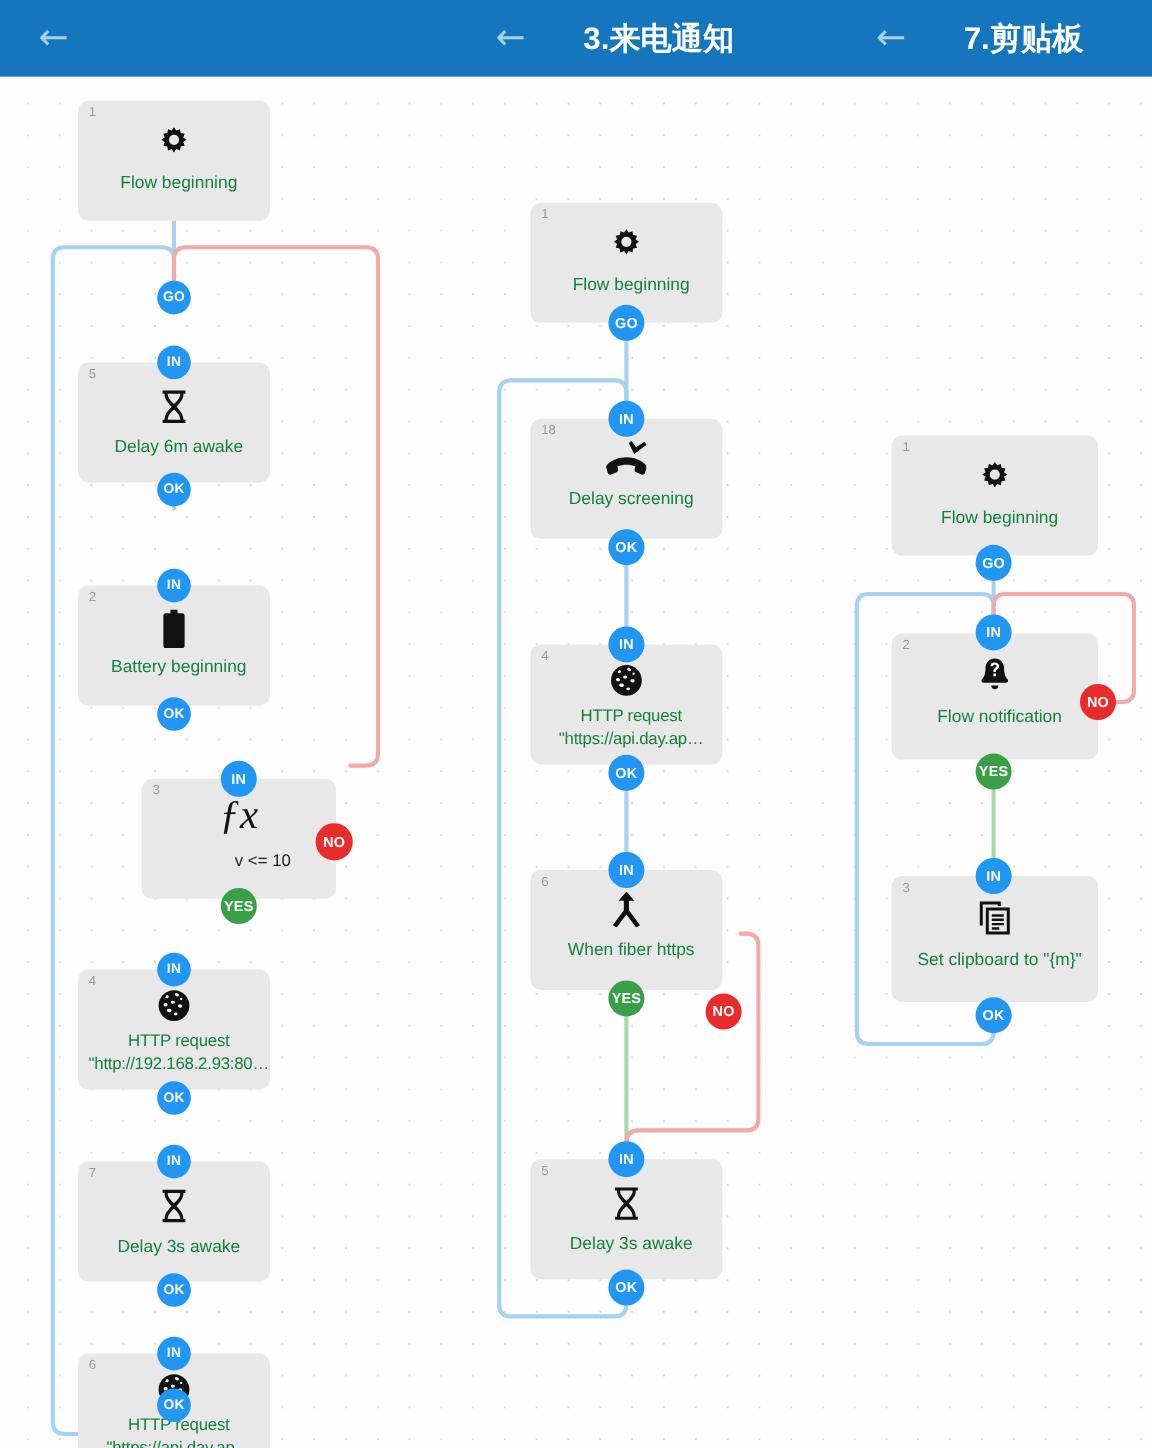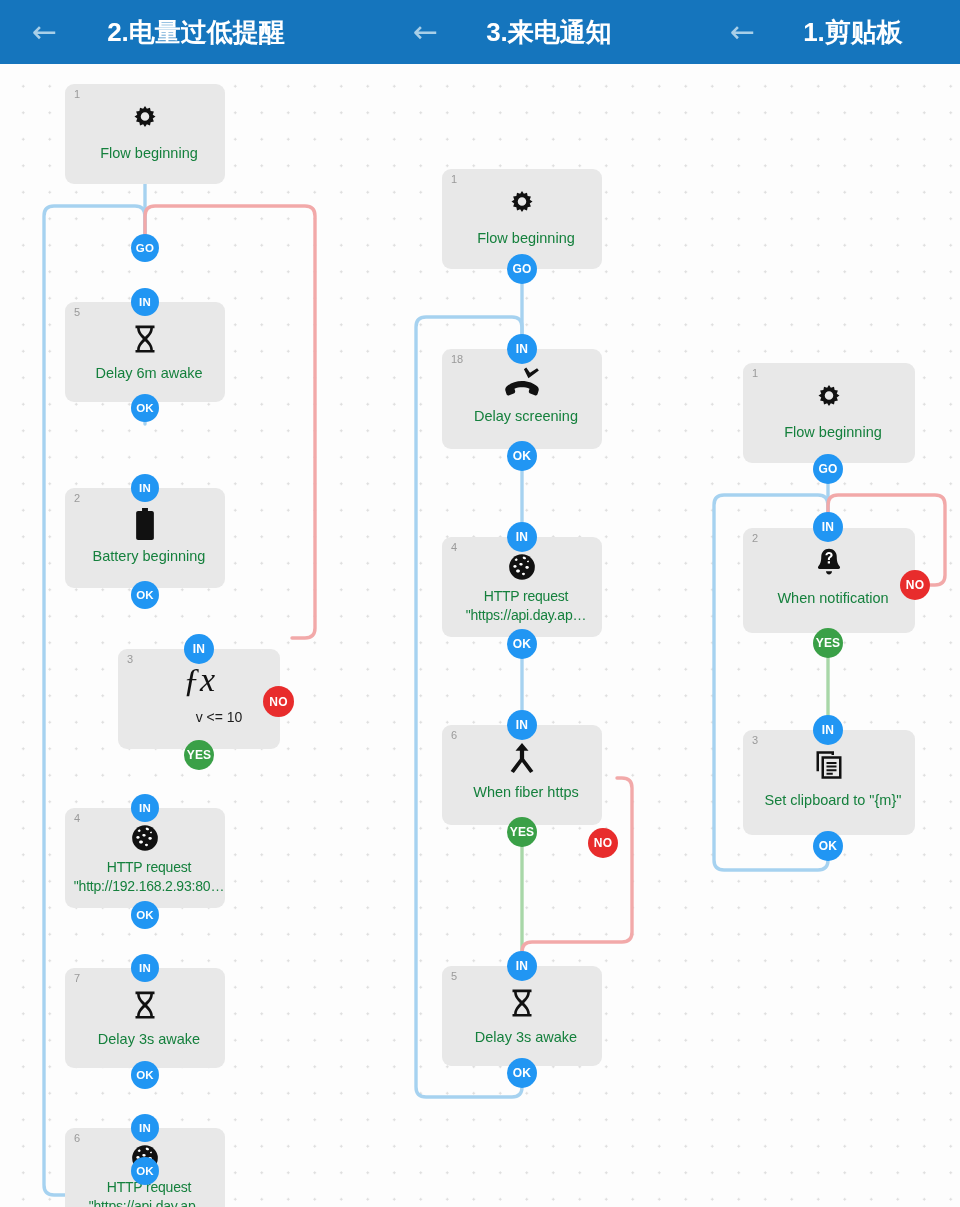--- a/index.html
+++ b/index.html
@@ -99,29 +99,28 @@
   svg.isvg { display: block; margin: 0 auto; }
 </style>
 </head>
 <body>
 
 <div id="app">
 
   <div class="header">
     <div class="hdr-panel hp1">
       <span class="back-arrow">←</span>
-      <span class="hdr-title">2.电量过低提醒</span>
     </div>
     <div class="hdr-panel hp2">
       <span class="back-arrow">←</span>
       <span class="hdr-title">3.来电通知</span>
     </div>
     <div class="hdr-panel hp3">
       <span class="back-arrow">←</span>
-      <span class="hdr-title">1.剪贴板</span>
+      <span class="hdr-title">7.剪贴板</span>
     </div>
   </div>
 
   <div class="canvas">
 
     <svg class="wires" viewBox="0 0 960 1143">
       <g fill="none" stroke-width="3.4" stroke-linecap="round">
 
         <path d="M145,120 L145,174" stroke="#a6d2f0"></path>
 
@@ -319,21 +318,21 @@
     <div class="badge b-blue sz-30" style="left:813px; top:448px;">IN</div>
     <div class="node" style="left:743px; top:464px; width:172px; height:105px;">
       <span class="node-num">2</span>
       <span class="node-icon" style="top:20px;">
         <svg class="isvg" width="28" height="30" viewBox="0 0 22 24">
           <path fill="#111" d="M11 0.6c-3.6 0-6.2 2.8-6.2 6.3 0 4.2-1 6.1-2.3 7.6-.8.9-.2 2.3 1 2.3h15c1.2 0 1.8-1.4 1-2.3-1.3-1.5-2.3-3.4-2.3-7.6 0-3.5-2.6-6.3-6.2-6.3z"></path>
           <path fill="#111" d="M8.6 18.6h4.8c0 1.4-1.1 2.5-2.4 2.5s-2.4-1.1-2.4-2.5z"></path>
           <path fill="#fff" d="M11 3.2c1.7 0 2.9 1 2.9 2.4 0 1.1-.6 1.6-1.4 2.2-.6.4-.8.7-.8 1.3v.5h-1.6v-.8c0-1 .4-1.5 1.2-2.1.6-.4.9-.7.9-1.1 0-.5-.4-.9-1.2-.9s-1.2.4-1.3 1.1H8.1c.1-1.5 1.2-2.6 2.9-2.6zM10 10.6h1.8v1.8H10z"></path>
         </svg>
       </span>
-      <span class="node-label" style="top:61px;">When notification</span>
+      <span class="node-label" style="top:61px;">Flow notification</span>
     </div>
     <div class="badge b-red sz-30" style="left:900px; top:506px;">NO</div>
     <div class="badge b-green sz-30" style="left:813px; top:564px;">YES</div>
 
     <div class="badge b-blue sz-30" style="left:813px; top:651px;">IN</div>
     <div class="node" style="left:743px; top:666px; width:172px; height:105px;">
       <span class="node-num">3</span>
       <span class="node-icon" style="top:20px;">
         <svg class="isvg" width="30" height="30" viewBox="0 0 24 24">
           <path fill="#111" d="M2 1h14v3h-2V3H4v14H3.8 2z"></path>

